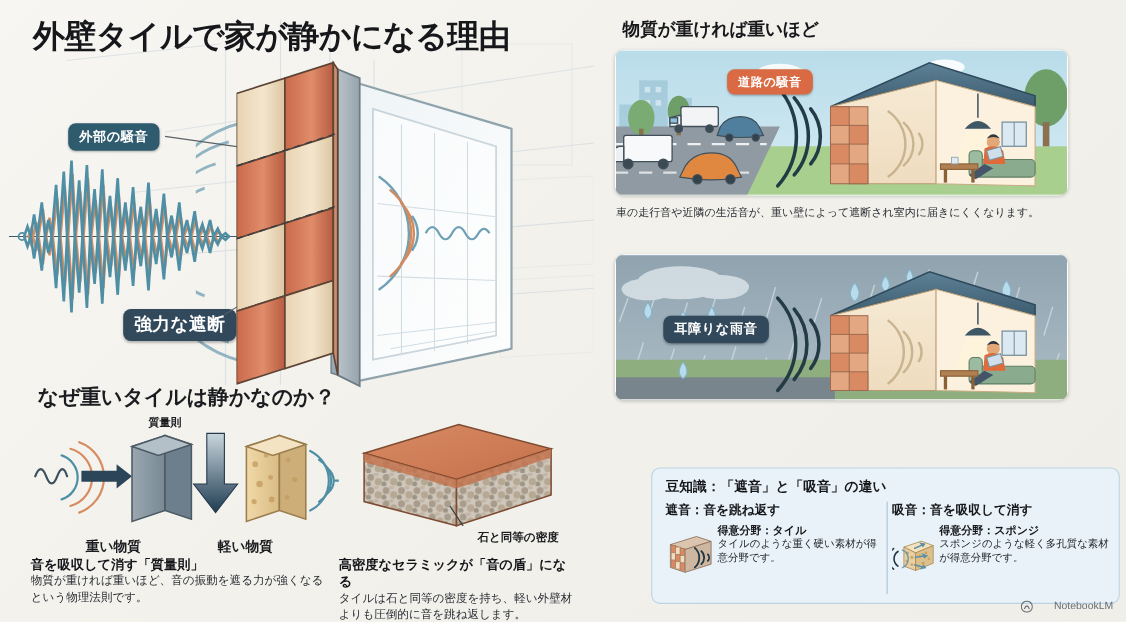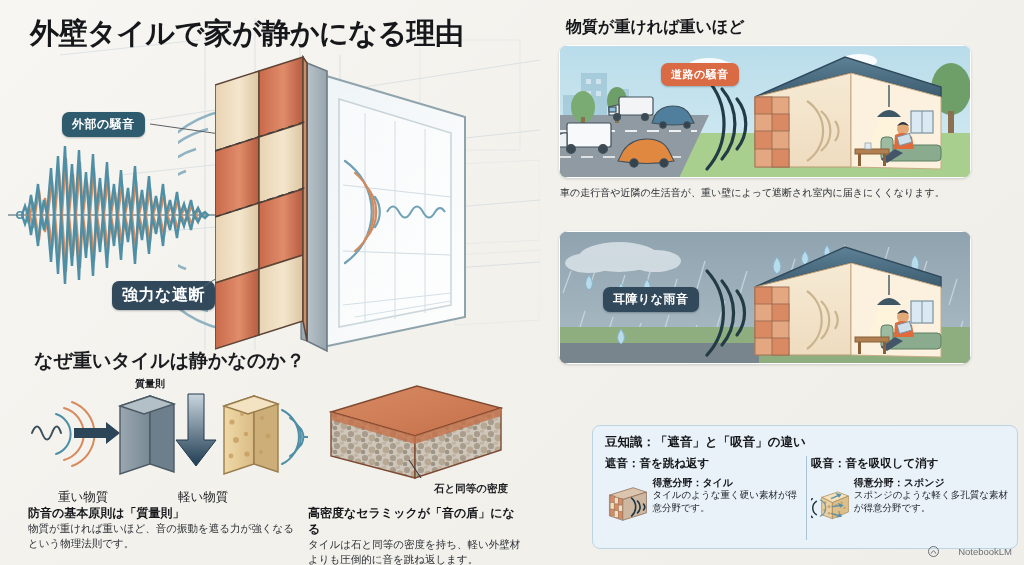--- a/index.html
+++ b/index.html
@@ -41,21 +41,21 @@
 
   #badge-noise{left:62px;top:112px;font-size:12px;}
   #badge-block{left:112px;top:281px;font-size:16px;}
   .leader{stroke:#5a6066;stroke-width:1;fill:none;}
 
   
   #wall{left:215px;top:55px;width:320px;height:300px;}
 
   
   #masslaw{left:28px;top:378px;width:280px;height:110px;}
-  .mlabel{font-size:12.5px;font-weight:normal;color:#1b1c1f;}
+  .mlabel{font-size:12.5px;font-weight:bold;color:#1b1c1f;text-align:center;}
   #lbl-masslaw{left:135px;top:377px;font-size:10px;font-weight:bold;color:#1b1c1f;}
   #lbl-heavy{left:58px;top:489px;width:90px;}
   #lbl-light{left:178px;top:489px;width:90px;}
 
   .h-body{font-size:12px;font-weight:bold;color:#15161a;line-height:1.35;}
   .p-body{font-size:10.5px;color:#2a2d33;line-height:1.42;}
 
   #txt-left{left:28px;top:505px;width:268px;}
   #txt-mid {left:308px;top:505px;width:216px;}
 
@@ -333,21 +333,21 @@
 
     <path d="M110 54 L196 26 L196 68 L110 96 Z" fill="url(#aggr)" stroke="#7d4a32" stroke-width="1.4"></path>
     <path d="M110 54 L196 26 L196 34 L110 62 Z" fill="#c4704a" opacity=".8"></path>
     <path d="M26 30 L110 54 L110 62 L26 38 Z" fill="#c4704a" opacity=".8"></path>
 
     <path d="M104 78 L116 96" stroke="#3a3d42" stroke-width="1.1" fill="none"></path>
   </svg>
   <div class="abs" id="lbl-density">石と同等の密度</div>
 
   <div class="abs" id="txt-left">
-    <div class="h-body">防音の基本原則は「質量則」</div>
+    <div class="h-body">音を吸収して消す「質量則」</div>
     <div class="p-body">物質が重ければ重いほど、音の振動を遮る力が強くなるという物理法則です。</div>
   </div>
 
   <div class="abs" id="txt-mid">
     <div class="h-body">高密度なセラミックが「音の盾」になる</div>
     <div class="p-body">タイルは石と同等の密度を持ち、軽い外壁材よりも圧倒的に音を跳ね返します。</div>
   </div>
 
   <div class="abs" id="right-title">物質が重ければ重いほど</div>
 

